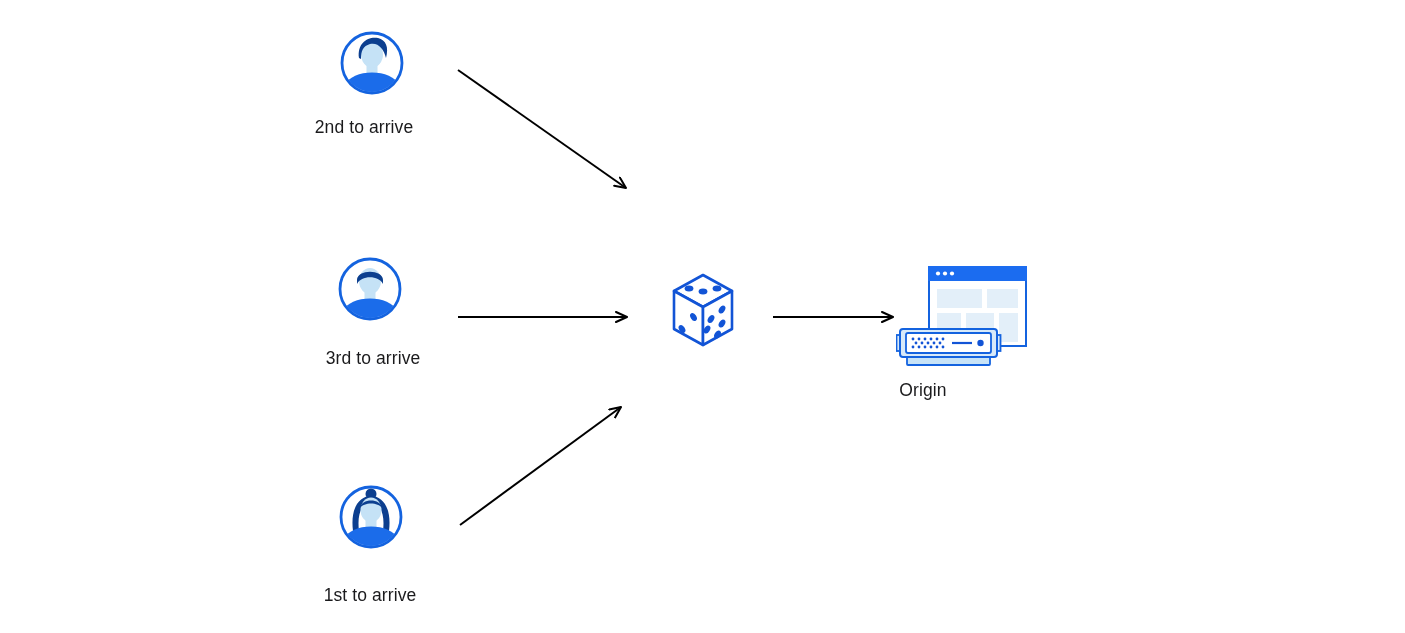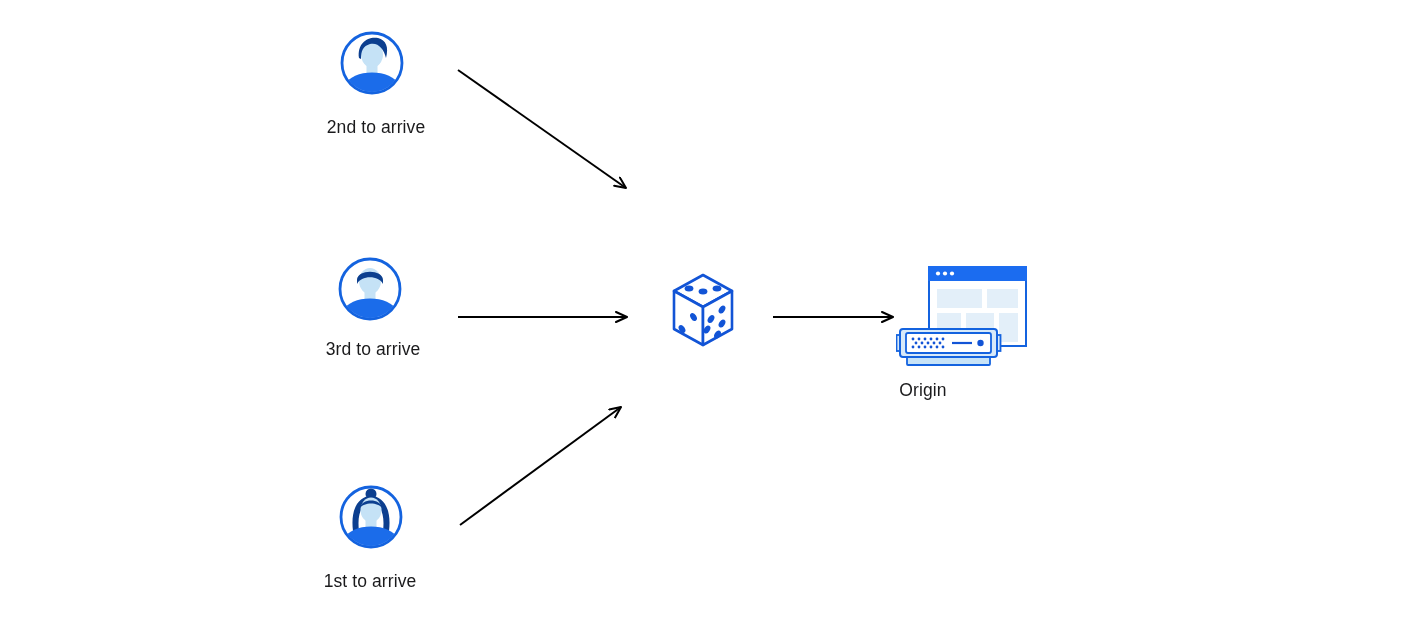--- a/index.html
+++ b/index.html
@@ -49,55 +49,55 @@
         </clipPath>
       </defs>
     <circle cx="32" cy="32" r="30" fill="#ffffff" stroke="#1463df" stroke-width="2.8"></circle>
     <g clip-path="url(#avc1)">
       <rect x="26.5" y="30" width="11" height="14" fill="#c5e2f6"></rect>
       <path d="M2,64 L2,57 C8,46 19,41.5 32,41.5 C45,41.5 56,46 62,57 L62,64 Z" fill="#1b6cea"></path>
       <ellipse cx="32" cy="23.5" rx="11" ry="13" fill="#c5e2f6"></ellipse>
       <path d="M19,27 C17,12 28,5 38,7 C46,9 49,16 46,27 C44,18 38,11 30,13 C23,15 21,20 21,28 Z" fill="#0c3f8f"></path>
     </g>
   </svg>
-  <div class="node-label" style="left:376px;top:117px">2nd to arrive</div>
+  <div class="node-label" style="left:364px;top:117px">2nd to arrive</div>
 
   <svg class="abs" style="left:338px;top:257px" width="64" height="64" viewBox="0 0 64 64">
     <defs>
         <clipPath id="avc2">
           <circle cx="32" cy="32" r="29"></circle>
         </clipPath>
       </defs>
     <circle cx="32" cy="32" r="30" fill="#ffffff" stroke="#1463df" stroke-width="2.8"></circle>
     <g clip-path="url(#avc2)">
       <rect x="26.5" y="30" width="11" height="14" fill="#c5e2f6"></rect>
       <path d="M2,64 L2,57 C8,46 19,41.5 32,41.5 C45,41.5 56,46 62,57 L62,64 Z" fill="#1b6cea"></path>
       <ellipse cx="32" cy="24" rx="11" ry="13" fill="#c5e2f6"></ellipse>
       <path d="M19,23 C19,12 45,12 45,23 L45,27 C41,18 23,18 19,27 Z" fill="#0c3f8f"></path>
     </g>
   </svg>
-  <div class="node-label" style="left:373px;top:339px">3rd to arrive</div>
+  <div class="node-label" style="left:373px;top:348px">3rd to arrive</div>
 
   <svg class="abs" style="left:339px;top:485px" width="64" height="64" viewBox="0 0 64 64">
     <defs>
         <clipPath id="avc3">
           <circle cx="32" cy="32" r="29"></circle>
         </clipPath>
       </defs>
     <circle cx="32" cy="32" r="30" fill="#ffffff" stroke="#1463df" stroke-width="2.8"></circle>
     <g clip-path="url(#avc3)">
       <circle cx="32" cy="9" r="5.5" fill="#0c3f8f"></circle>
       <path d="M14,46 C11,22 21,11 32,11 C43,11 53,22 50,46 L44,46 C46,30 42,18 32,18 C22,18 18,30 20,46 Z" fill="#0c3f8f"></path>
       <rect x="26.5" y="31" width="11" height="13" fill="#c5e2f6"></rect>
       <path d="M2,64 L2,57 C8,46 19,41.5 32,41.5 C45,41.5 56,46 62,57 L62,64 Z" fill="#1b6cea"></path>
       <ellipse cx="32" cy="25" rx="10.5" ry="12.5" fill="#c5e2f6"></ellipse>
       <path d="M21,23 C22,13 42,13 43,23 C39,17 25,17 21,23 Z" fill="#0c3f8f"></path>
     </g>
   </svg>
-  <div class="node-label" style="left:370px;top:571px">1st to arrive</div>
+  <div class="node-label" style="left:370px;top:585px">1st to arrive</div>
 
   <svg class="abs" style="left:670px;top:272px" width="66" height="78" viewBox="0 0 66 78">
     <g stroke="#1254d6" stroke-width="2.6" stroke-linejoin="round" fill="#ffffff">
       <path d="M33,3 L62,19 L33,35 L4,19 Z"></path>
       <path d="M4,19 L33,35 L33,73 L4,57 Z"></path>
       <path d="M62,19 L33,35 L33,73 L62,57 Z"></path>
     </g>
     <g fill="#1254d6">
       <ellipse cx="19" cy="16.5" rx="4.4" ry="3"></ellipse>
       <ellipse cx="33" cy="19.5" rx="4.4" ry="3"></ellipse>

